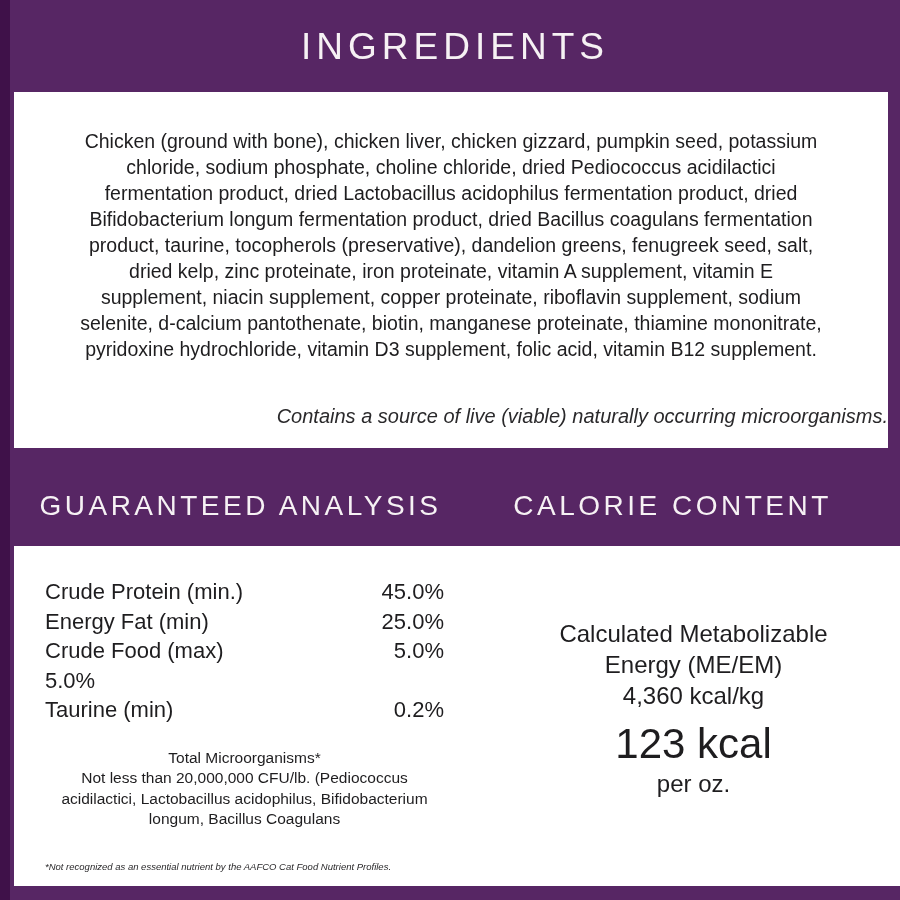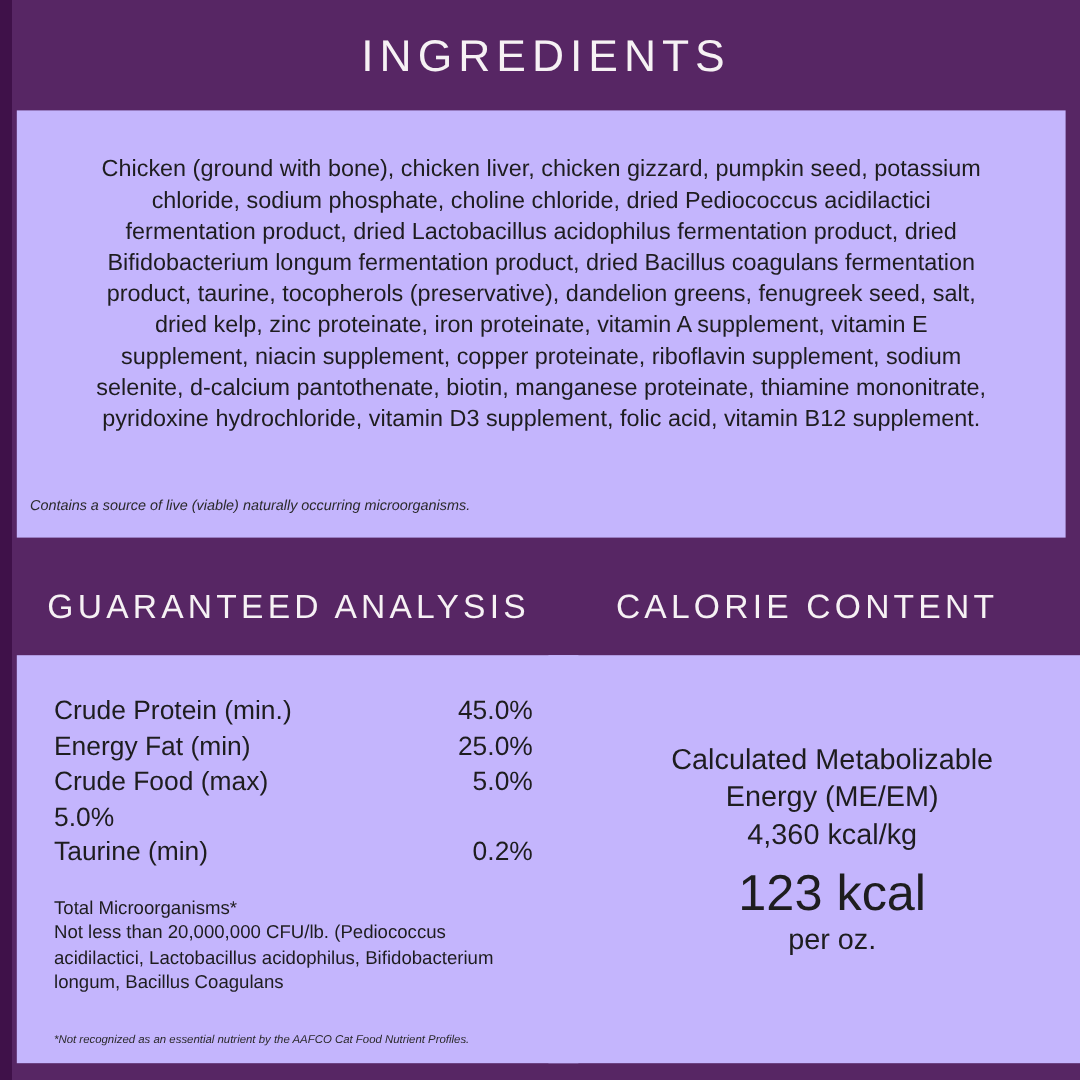--- a/index.html
+++ b/index.html
@@ -19,38 +19,38 @@
   }
   .main-title {
     position:absolute; top:26px; left:10px; right:0;
     text-align:center;
     color:#f6f1f4;
     font-size:37px; font-weight:400;
     letter-spacing:5px;
   }
   .panel {
     position:absolute;
-    background:#c4b5fd;
+    background:#ffffff;
   }
   .ingredients-panel {
     left:14px; top:92px;
     width:874px; height:356px;
     padding:36px 64px 0 64px;
   }
   .ingredients-text {
     font-size:19.5px;
     line-height:26px;
     text-align:center;
     color:#1e1d1f;
   }
   .ingredients-note {
-    position:absolute; left:11px; bottom:20px; width:100%;
-    text-align:left;
+    position:absolute; left:0; bottom:20px; width:100%;
+    text-align:right;
     font-style:italic;
-    font-size:12px;
+    font-size:20px;
     color:#2a292b;
   }
   .section-heading {
     position:absolute; top:490px;
     color:#f6f1f4;
     font-size:28px; font-weight:400;
     letter-spacing:3.5px;
     text-align:center;
   }
   .ga-heading { left:26px; width:429px; }
@@ -63,20 +63,21 @@
   .ga-row {
     display:flex;
     justify-content:space-between;
     font-size:22px;
     line-height:29.5px;
   }
   .micro {
     margin-top:23px;
     font-size:15.5px;
     line-height:20.5px;
+    text-align:center;
   }
   .footnote {
     position:absolute; left:31px; right:16px; bottom:14px;
     font-style:italic;
     font-size:9.5px;
     color:#2a292b;
     white-space:nowrap;
   }
   .cc-panel {
     left:457px; top:546px;

